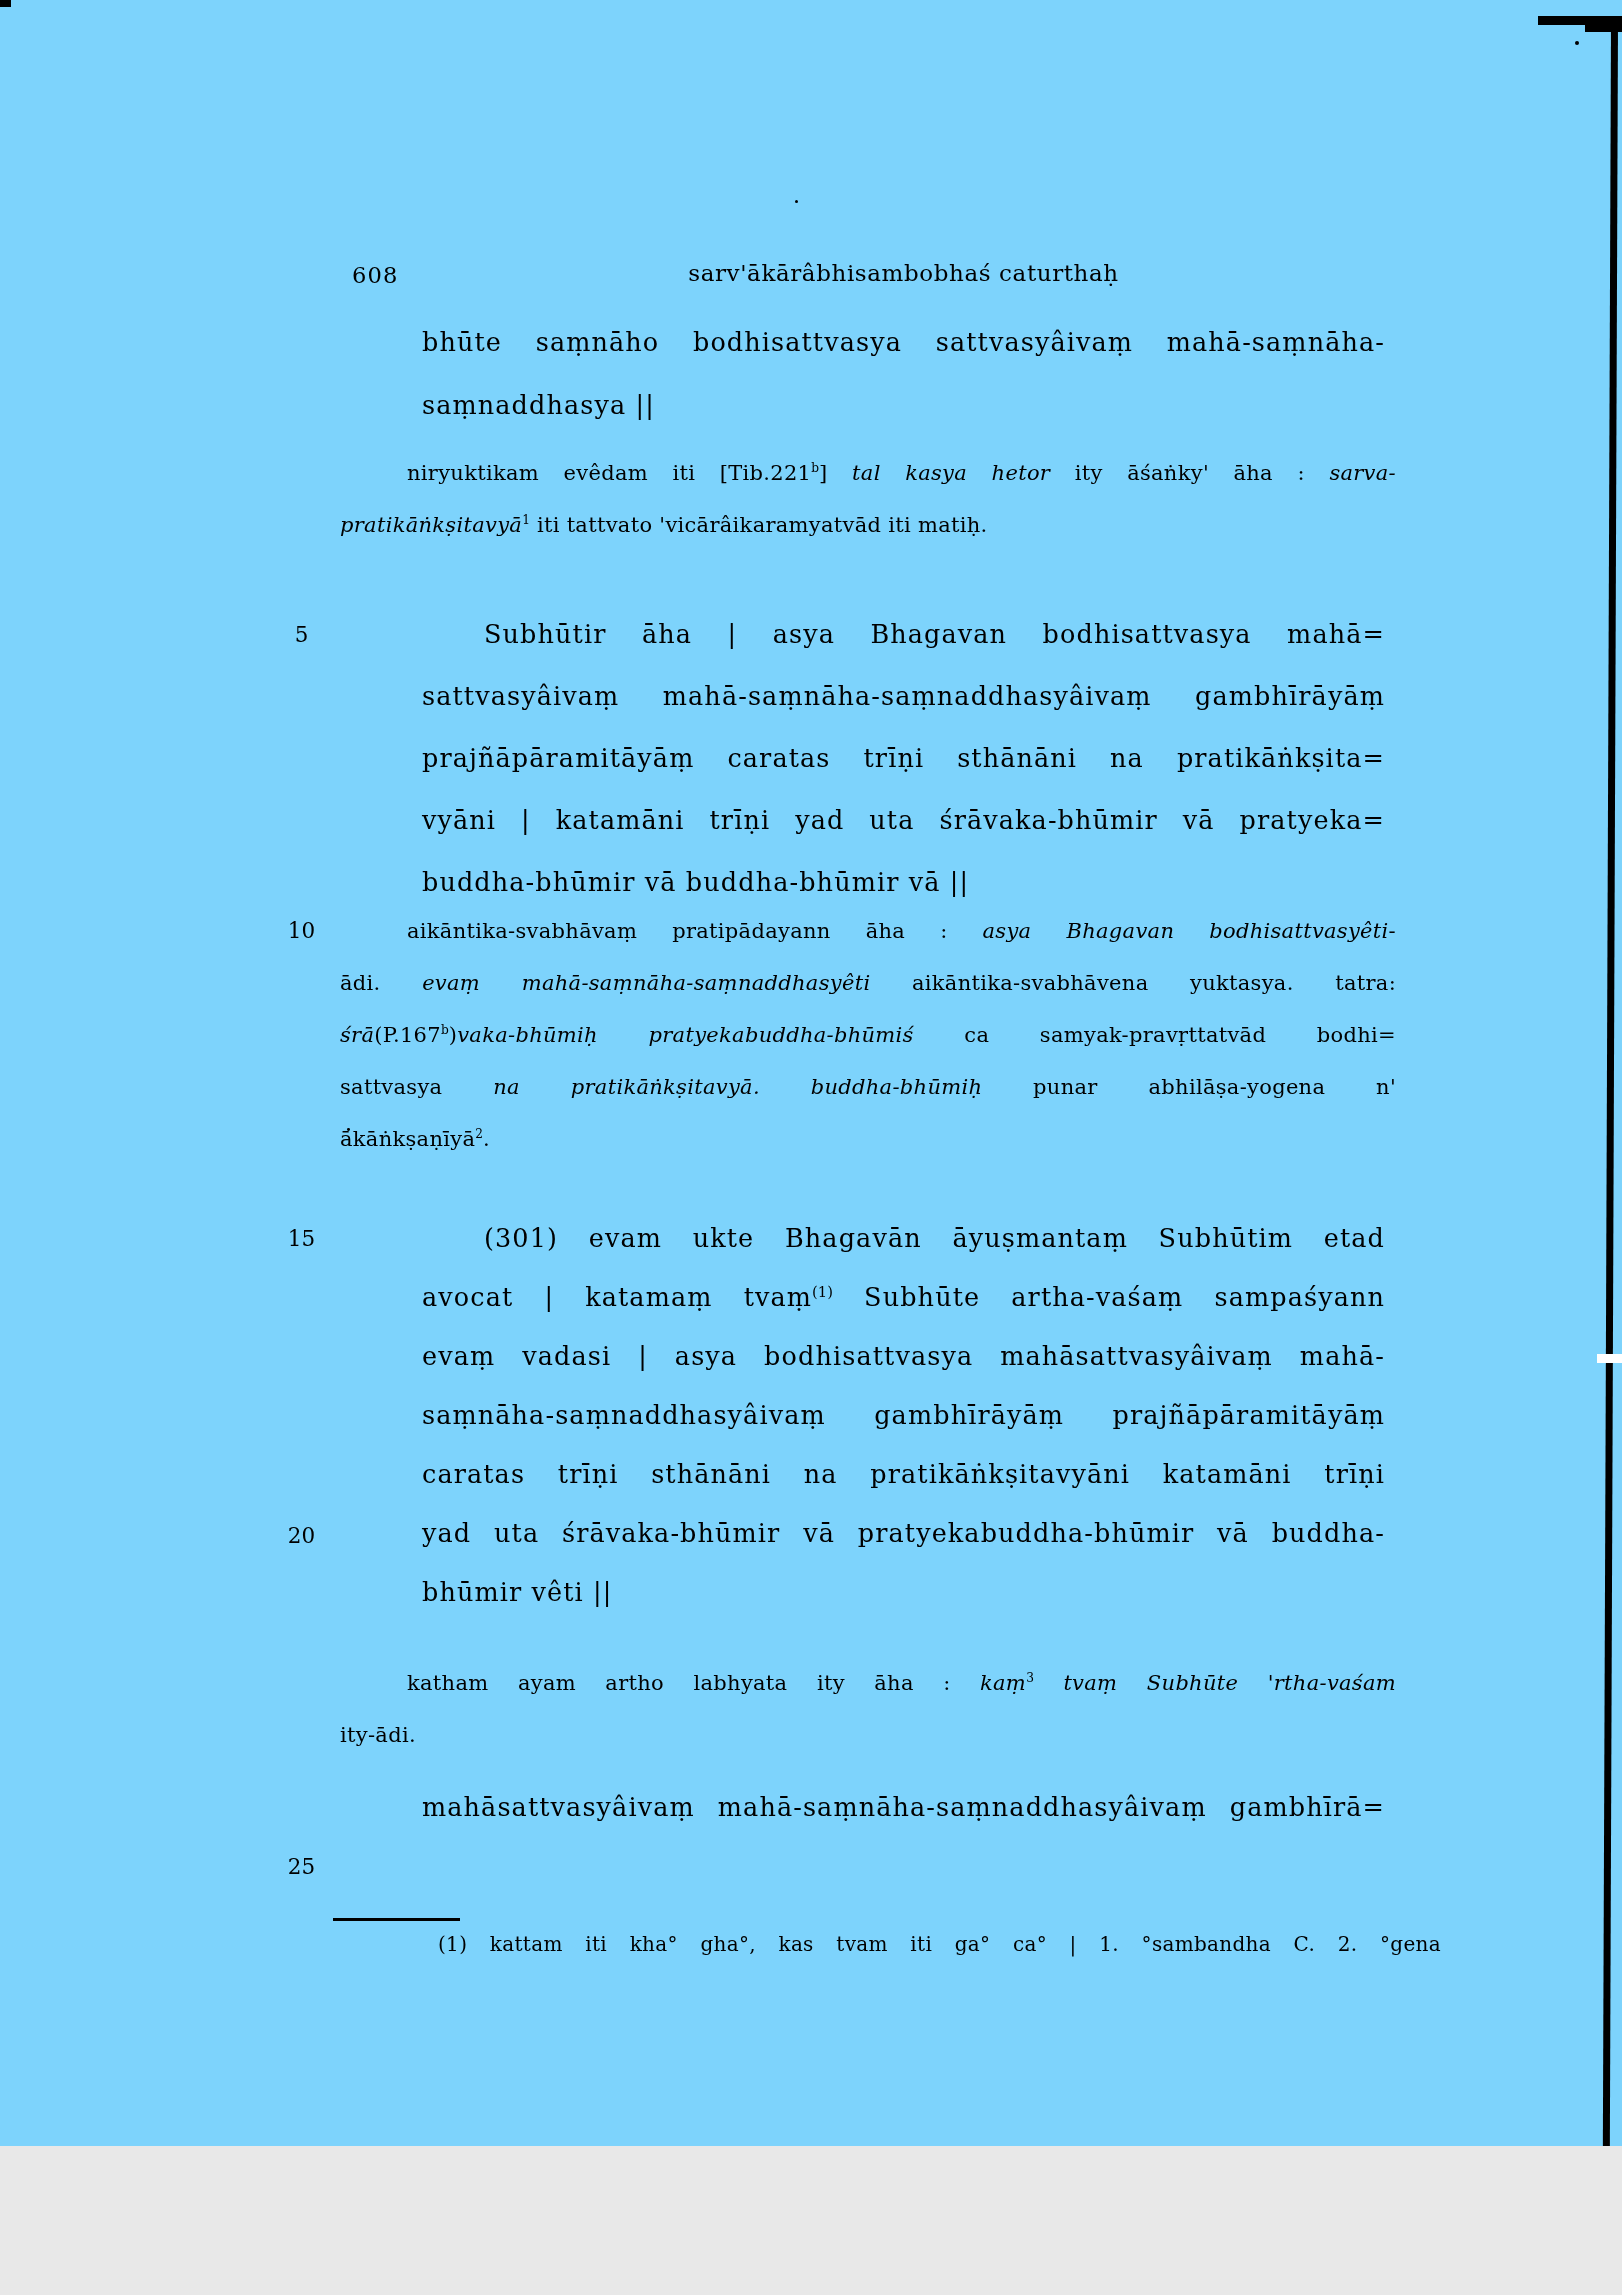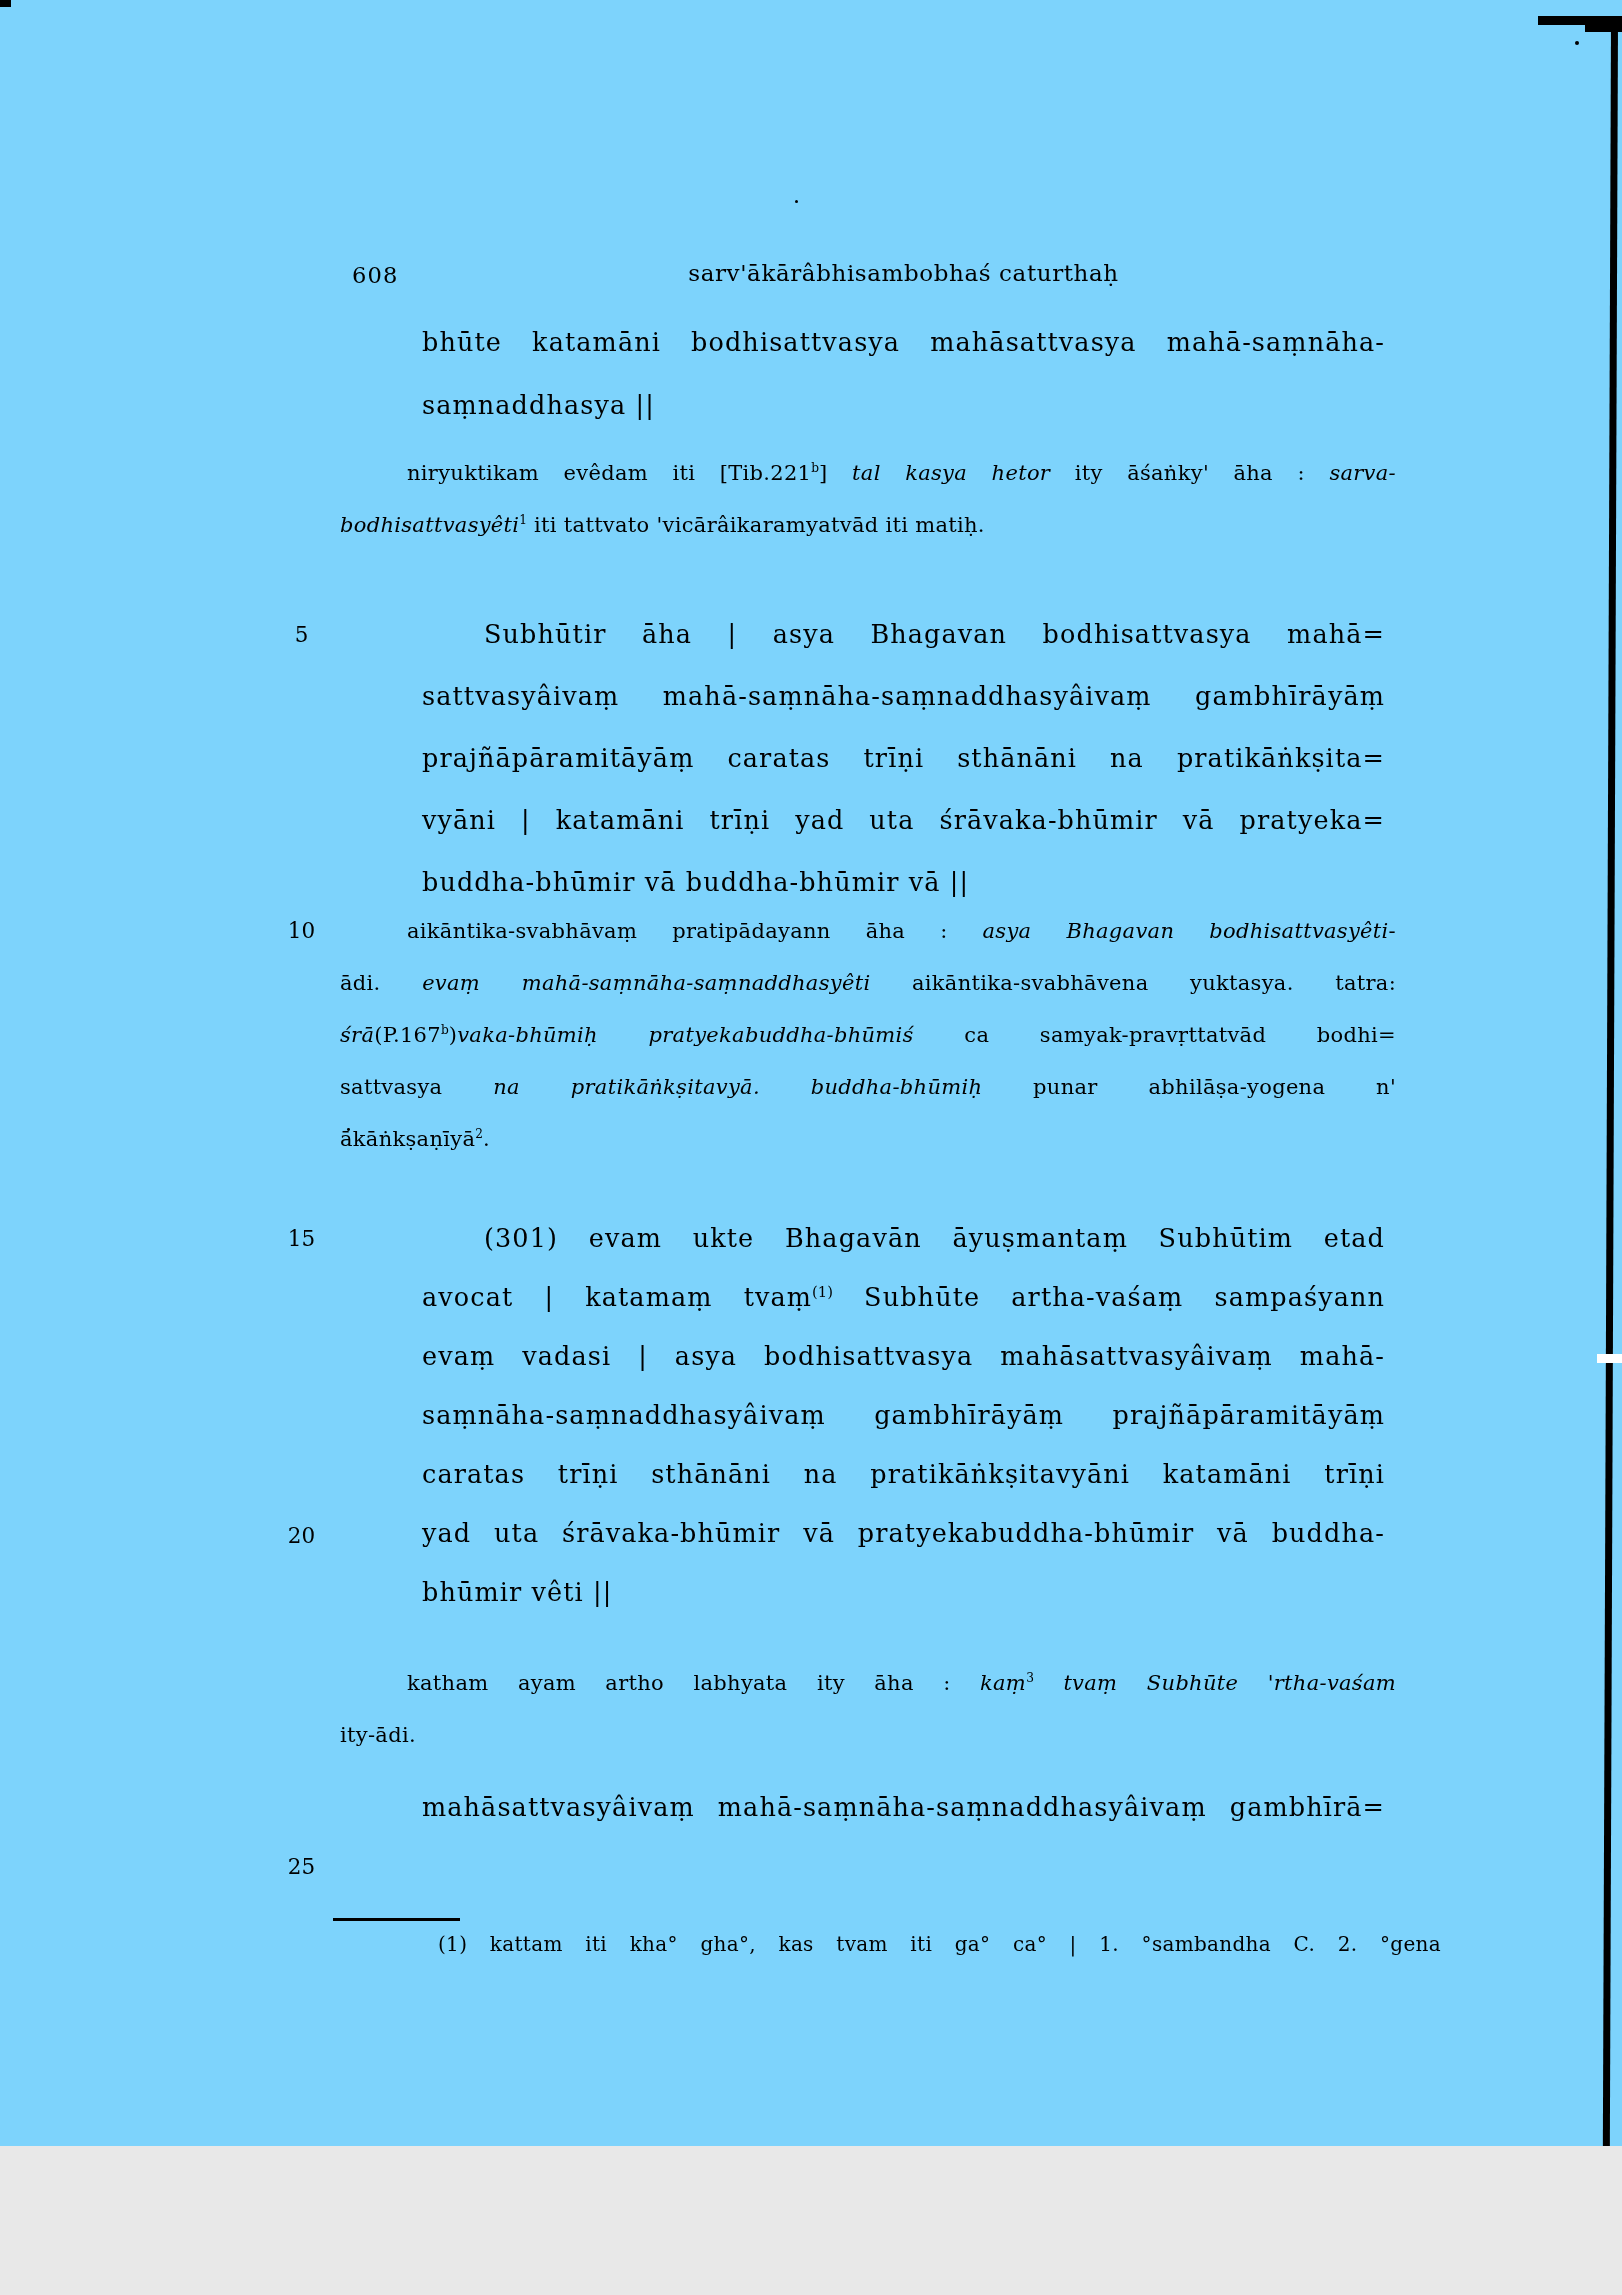--- a/index.html
+++ b/index.html
@@ -80,26 +80,26 @@
   <div class="pagenum">608</div>
   <div class="header">sarv'ākārâbhisambobhaś caturthaḥ</div>
 
   <div class="lineno n5">5</div>
   <div class="lineno n10">10</div>
   <div class="lineno n15">15</div>
   <div class="lineno n20">20</div>
   <div class="lineno n25">25</div>
 
   <div class="para main b0">
-      <div class="line">bhūte katamāni bodhisattvasya mahāsattvasya mahā-saṃnāha-</div>
+      <div class="line">bhūte saṃnāho bodhisattvasya sattvasyâivaṃ mahā-saṃnāha-</div>
       <div class="line short">saṃnaddhasya ||</div>
     </div>
   <div class="para comm b1">
       <div class="line indent">niryuktikam evêdam iti [Tib.221<sup>b</sup>] <i>tal kasya hetor</i> ity āśaṅky' āha : <i>sarva-</i></div>
-      <div class="line short"><i>bodhisattvasyêti</i><sup>1</sup> iti tattvato 'vicārâikaramyatvād iti matiḥ.</div>
+      <div class="line short"><i>pratikāṅkṣitavyā</i><sup>1</sup> iti tattvato 'vicārâikaramyatvād iti matiḥ.</div>
     </div>
   <div class="para main b2">
       <div class="line indent">Subhūtir āha | asya Bhagavan bodhisattvasya mahā=</div>
       <div class="line">sattvasyâivaṃ mahā-saṃnāha-saṃnaddhasyâivaṃ gambhīrāyāṃ</div>
       <div class="line">prajñāpāramitāyāṃ caratas trīṇi sthānāni na pratikāṅkṣita=</div>
       <div class="line">vyāni | katamāni trīṇi yad uta śrāvaka-bhūmir vā pratyeka=</div>
       <div class="line short">buddha-bhūmir vā buddha-bhūmir vā ||</div>
     </div>
   <div class="para comm b3">
       <div class="line indent">aikāntika-svabhāvaṃ pratipādayann āha : <i>asya Bhagavan bodhisattvasyêti</i>-</div>

